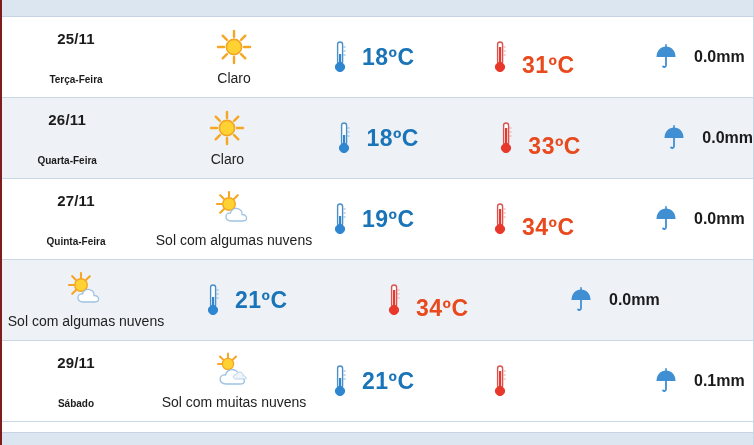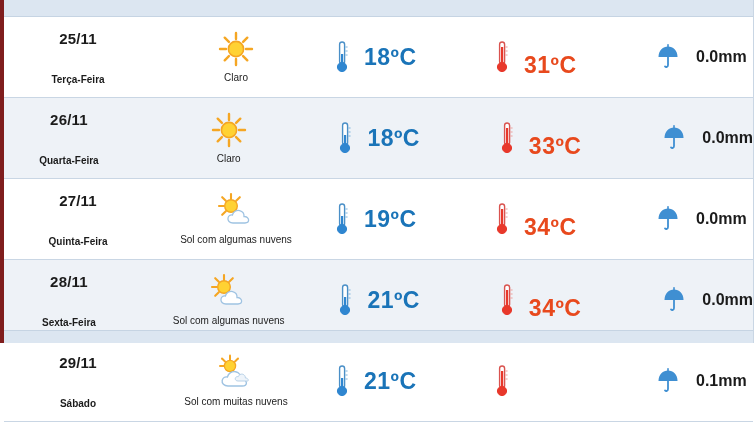--- a/index.html
+++ b/index.html
@@ -8,24 +8,24 @@
   }
   body {
     width: 754px;
     height: 445px;
     background: #ffffff;
     font-family: "Liberation Sans", sans-serif;
     overflow: hidden;
   }
   #forecast {
     width: 754px;
-    height: 343px;
+    height: 445px;
     position: relative;
     box-sizing: border-box;
-    border-left: 4px solid #7f1d1d;
+    border-left: 2px solid #7f1d1d;
     border-right: 1px solid #c9d6e4;
     background: #ffffff;
   }
   .top-strip {
     height: 16px;
     background: #dce6f1;
     border-bottom: 1px solid #c6d4e3;
   }
   .row {
     height: 81px;
@@ -59,21 +59,21 @@
     text-align: center;
     padding-bottom: 2px;
   }
   .sky-icon {
     height: 40px;
     display: flex;
     align-items: center;
     justify-content: center;
   }
   .sky-text {
-    font-size: 10px;
+    font-size: 14px;
     color: #222;
     margin-top: 3px;
   }
 
   .col-temp {
     display: flex;
     align-items: center;
   }
   .col-min { width: 160px; }
   .col-max { width: 160px; }
@@ -300,24 +300,20 @@
           <path d="M2.5 13 C2.5 6.4 7 2.5 12 2.5 C17 2.5 21.5 6.4 21.5 13 Z" fill="#3f8fd2"></path>
           <path d="M12 13 L12 21 C12 23 10 23.6 9 22.4" stroke="#3f8fd2" stroke-width="1.8" fill="none" stroke-linecap="round"></path>
           <line x1="12" y1="0.8" x2="12" y2="3.2" stroke="#3f8fd2" stroke-width="1.6" stroke-linecap="round"></line>
         </svg>
       </div>
       <div class="rain-val">0.0mm</div>
     </div>
   </div>
 
   <div class="row even">
-    <div class="col-date">
-      <div class="date-day">28/11</div>
-      <div class="date-name">Sexta-Feira</div>
-    </div>
     <div class="col-sky">
       <div class="sky-icon">
         <svg width="48" height="40" viewBox="0 0 48 40">
           <g stroke="#f5a623" stroke-width="2.1" stroke-linecap="round">
             <line x1="19" y1="3" x2="19" y2="8"></line>
             <line x1="7" y1="15" x2="12" y2="15"></line>
             <line x1="10.2" y1="6.2" x2="13.8" y2="9.8"></line>
             <line x1="27.8" y1="6.2" x2="24.2" y2="9.8"></line>
             <line x1="10.2" y1="23.8" x2="13.8" y2="20.2"></line>
           </g>

